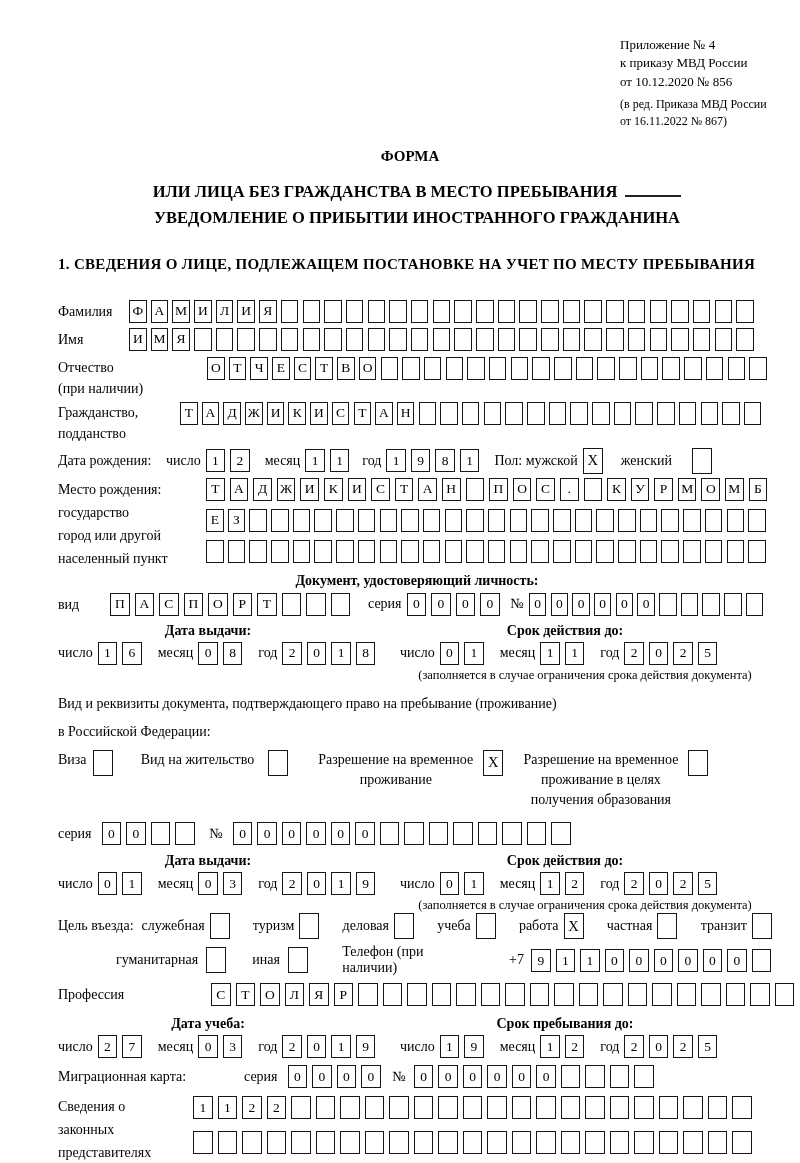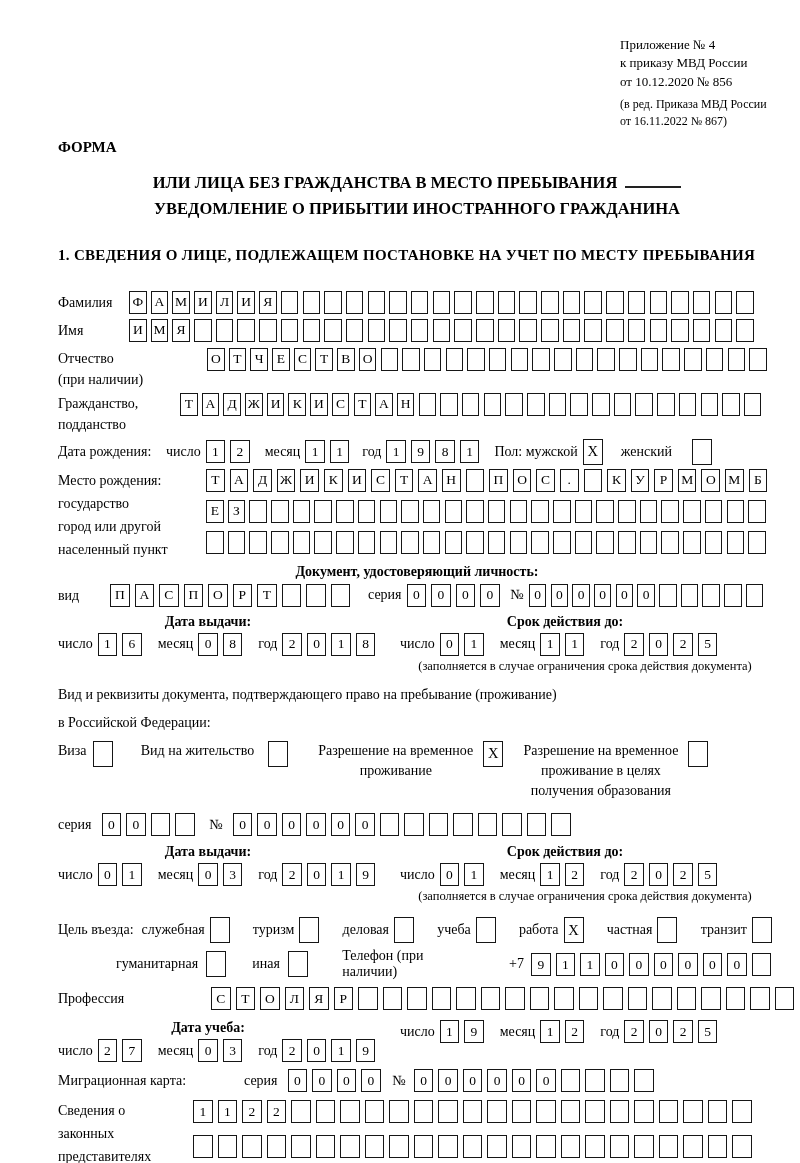--- a/index.html
+++ b/index.html
@@ -6,21 +6,21 @@
   html,body { margin:0; padding:0; background:#ffffff; }
   .page {
     width:800px; height:1163px; background:#fff; color:#000;
     font-family:"Liberation Serif","DejaVu Serif",serif;
     font-size:14px; position:relative; overflow:hidden;
     padding:36px 24px 0 58px;
   }
   
   .ref { margin-left:562px; line-height:1.42; font-size:13px; }
   .ref .small { font-size:12px; margin-top:5px; line-height:1.38; }
-  .forma { text-align:left; padding-right:14px; font-weight:bold; font-size:15px; margin-top:10px; }
+  .forma { text-align:center; padding-right:14px; font-weight:bold; font-size:15px; margin-top:19px; }
   
   .title { text-align:center; font-weight:bold; font-size:16.5px; margin-top:14px; line-height:1.55; }
   .title-underline { display:inline-block; width:56px; border-bottom:2px solid #222; margin-left:8px; height:14px; }
   .section-h { font-weight:bold; font-size:15px; margin-top:25px; white-space:nowrap; letter-spacing:0.3px; }
   
   .frow { display:flex; align-items:flex-start; }
   .flabel { flex:none; line-height:1.5; }
   .boxes { display:flex; flex-wrap:nowrap; align-items:flex-start; }
   .box {
     flex:none; width:17.5px; height:23px; border:1.6px solid #161616;
@@ -43,21 +43,21 @@
   .dlbl { margin-right:5px; }
   .dline .boxes { margin-right:11px; }
   .dline .boxes:last-child { margin-right:0; }
   .dnote { text-align:center; margin-top:3px; width:370px; }
   
   .opts { display:flex; align-items:flex-start; margin-top:4px; }
   .opt { display:flex; align-items:flex-start; }
   .optlbl { text-align:center; line-height:1.45; }
   .opt .boxes { margin-left:10px; margin-top:0; }
   
-  .purpose-row { display:flex; align-items:center; margin-top:13px; }
+  .purpose-row { display:flex; align-items:center; }
   .purpose-row .plist { display:flex; flex:1; justify-content:space-between; align-items:center; margin-left:8px; }
   .pp { display:flex; align-items:center;justify-content:space-between; }
   .pp .plbl { margin-right:5px; }
   .purpose2 { display:flex; align-items:center; margin-top:5px; padding-left:58px; }
   
   .reps { display:flex; align-items:flex-start; margin-top:8px; }
   .reps .flabel { width:135px; line-height:1.62; }
   .reps .rrows .boxes { margin-bottom:12px; }
 </style>
 </head>
@@ -666,20 +666,21 @@
         <span class="dlbl">год</span>
         <span class="boxes w">
             <span class="box">2</span>
             <span class="box">0</span>
             <span class="box">1</span>
             <span class="box">9</span>
           </span>
       </div>
     </div>
     <div class="dgroup-r">
+      <div class="dtitle">Срок пребывания до:</div>
       <div class="dline">
         <span class="dlbl">число</span>
         <span class="boxes w">
             <span class="box">1</span>
             <span class="box">9</span>
           </span>
         <span class="dlbl">месяц</span>
         <span class="boxes w">
             <span class="box">1</span>
             <span class="box">2</span>

